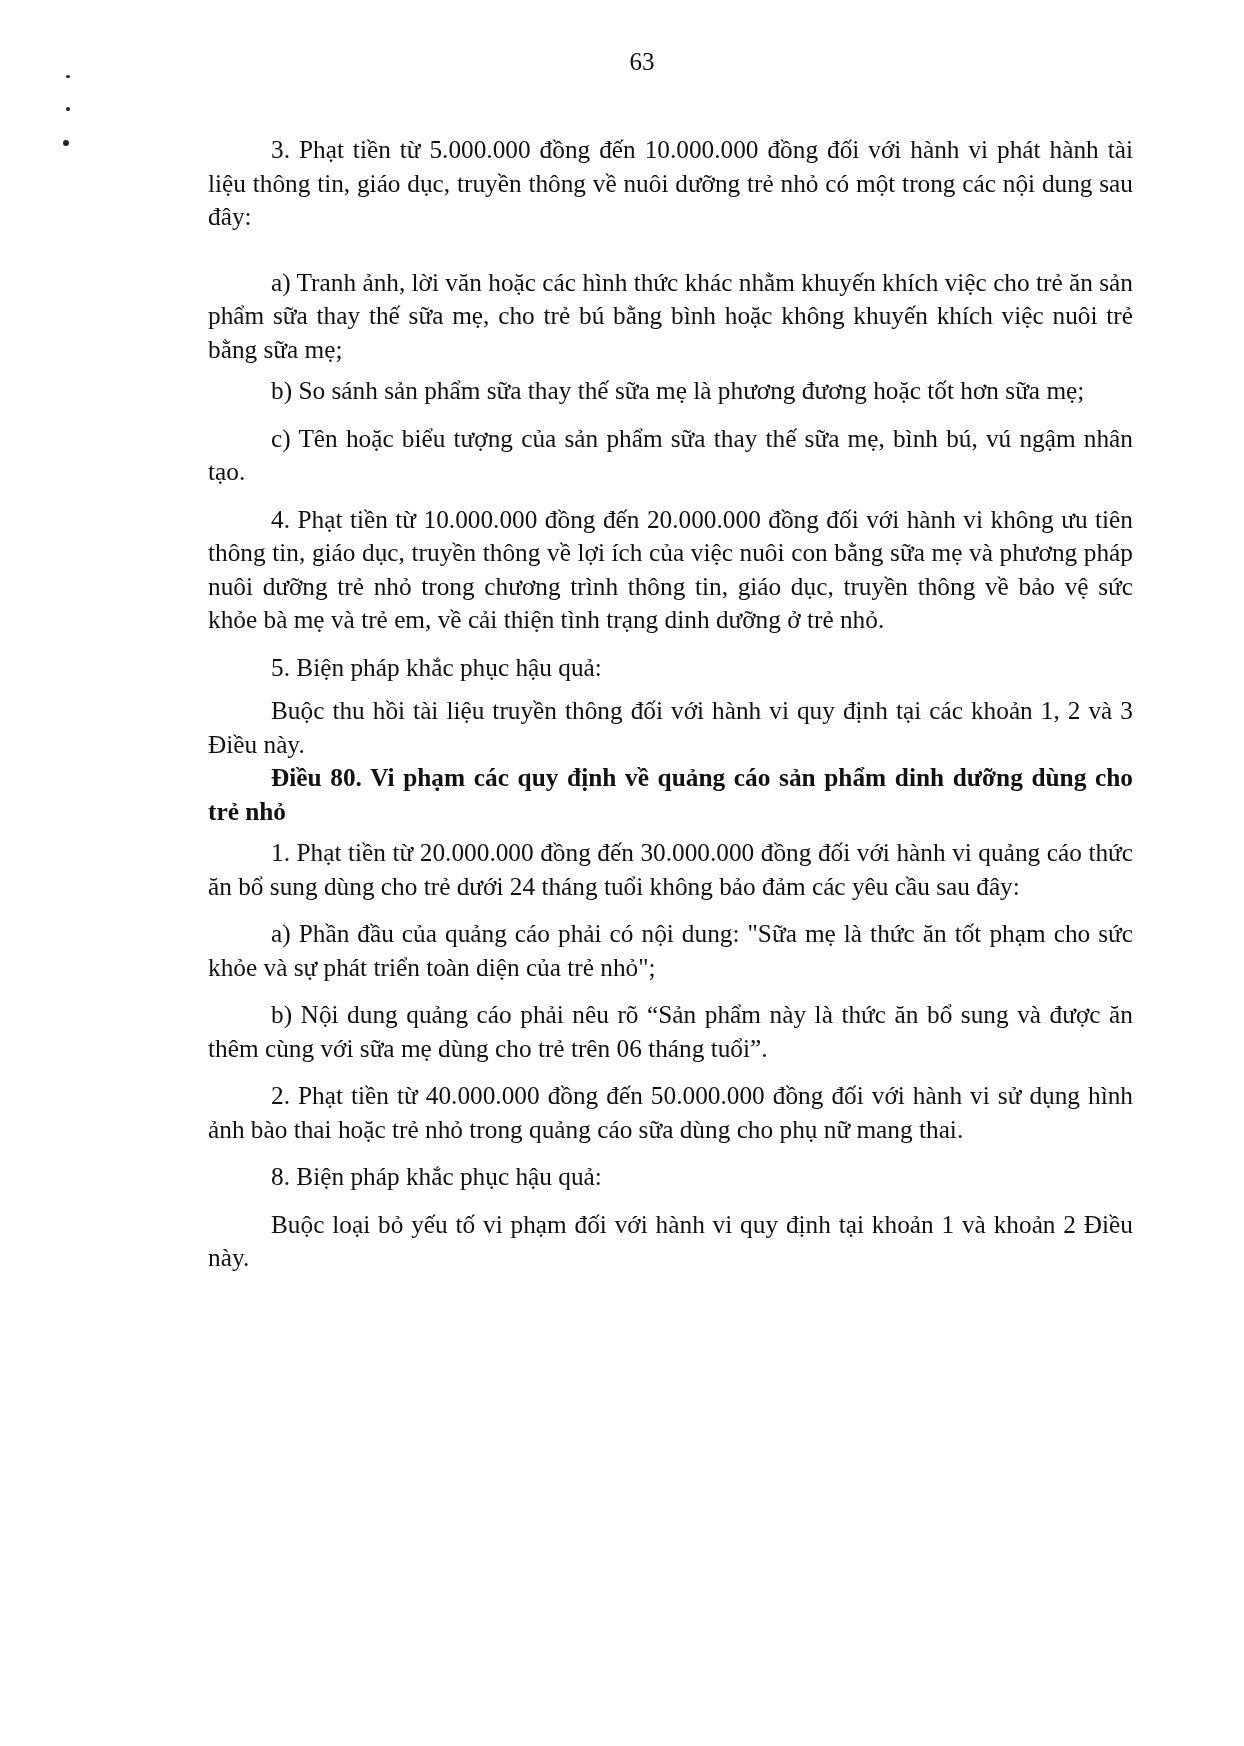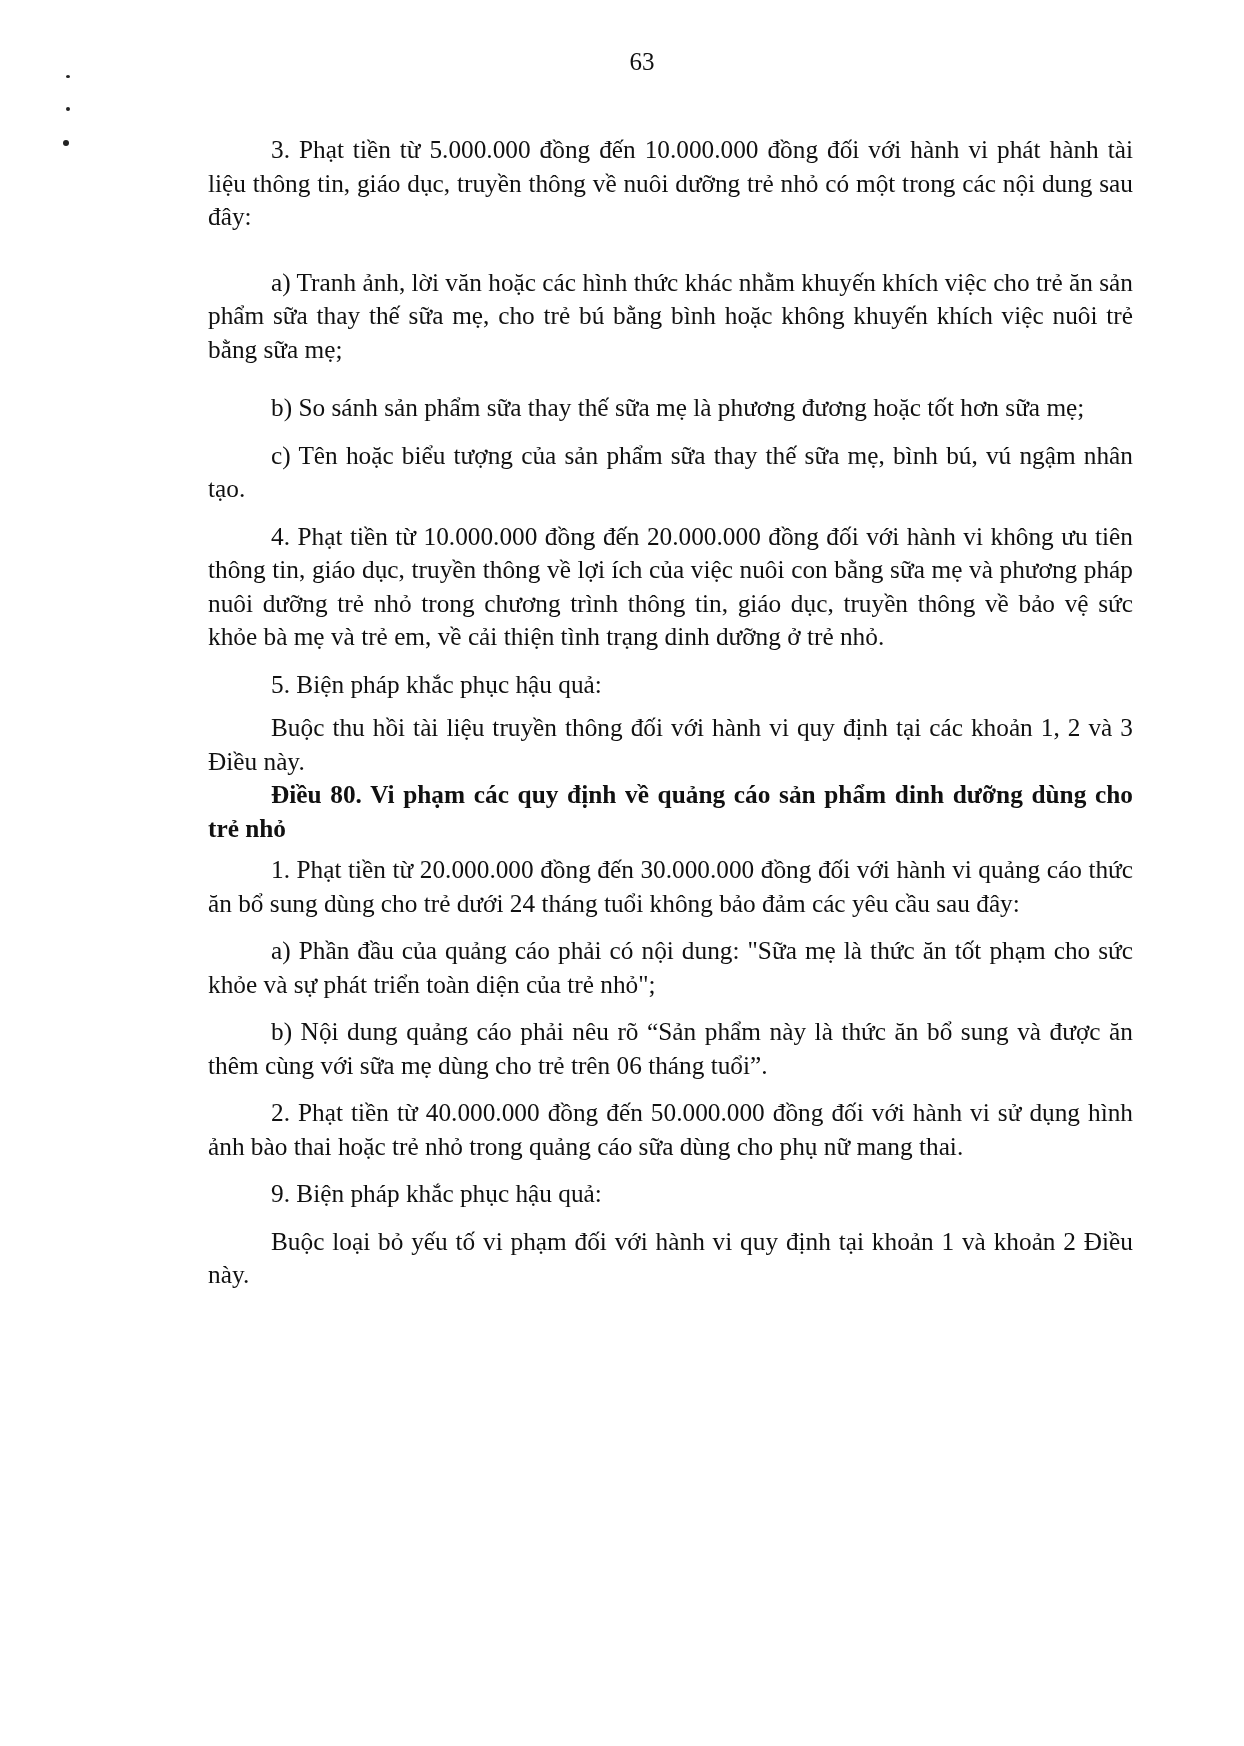--- a/index.html
+++ b/index.html
@@ -16,26 +16,26 @@
 <body>
 
 <div class="mark" style="left:66px;top:75px;width:4px;height:3px;"></div>
 <div class="mark" style="left:66px;top:107px;width:4px;height:4px;"></div>
 <div class="mark" style="left:63px;top:140px;width:6px;height:6px;"></div>
 
 <div class="page-number">63</div>
 
 <div class="content">
   <p class="para" style="margin-bottom:32px">3. Phạt tiền từ 5.000.000 đồng đến 10.000.000 đồng đối với hành vi phát hành tài liệu thông tin, giáo dục, truyền thông về nuôi dưỡng trẻ nhỏ có một trong các nội dung sau đây:</p>
-  <p class="para" style="margin-bottom:25px">a) Tranh ảnh, lời văn hoặc các hình thức khác nhằm khuyến khích việc cho trẻ ăn sản phẩm sữa thay thế sữa mẹ, cho trẻ bú bằng bình hoặc không khuyến khích việc nuôi trẻ bằng sữa mẹ;</p>
+  <p class="para" style="margin-bottom:8px">a) Tranh ảnh, lời văn hoặc các hình thức khác nhằm khuyến khích việc cho trẻ ăn sản phẩm sữa thay thế sữa mẹ, cho trẻ bú bằng bình hoặc không khuyến khích việc nuôi trẻ bằng sữa mẹ;</p>
   <p class="para" style="margin-bottom:14px">b) So sánh sản phẩm sữa thay thế sữa mẹ là phương đương hoặc tốt hơn sữa mẹ;</p>
   <p class="para" style="margin-bottom:14px">c) Tên hoặc biểu tượng của sản phẩm sữa thay thế sữa mẹ, bình bú, vú ngậm nhân tạo.</p>
   <p class="para" style="margin-bottom:14px">4. Phạt tiền từ 10.000.000 đồng đến 20.000.000 đồng đối với hành vi không ưu tiên thông tin, giáo dục, truyền thông về lợi ích của việc nuôi con bằng sữa mẹ và phương pháp nuôi dưỡng trẻ nhỏ trong chương trình thông tin, giáo dục, truyền thông về bảo vệ sức khỏe bà mẹ và trẻ em, về cải thiện tình trạng dinh dưỡng ở trẻ nhỏ.</p>
   <p class="para" style="margin-bottom:10px">5. Biện pháp khắc phục hậu quả:</p>
   <p class="para" style="margin-bottom:0">Buộc thu hồi tài liệu truyền thông đối với hành vi quy định tại các khoản 1, 2 và 3 Điều này.</p>
   <p class="para heading">Điều 80. Vi phạm các quy định về quảng cáo sản phẩm dinh dưỡng dùng cho trẻ nhỏ</p>
   <p class="para" style="margin-bottom:14px">1. Phạt tiền từ 20.000.000 đồng đến 30.000.000 đồng đối với hành vi quảng cáo thức ăn bổ sung dùng cho trẻ dưới 24 tháng tuổi không bảo đảm các yêu cầu sau đây:</p>
   <p class="para" style="margin-bottom:14px">a) Phần đầu của quảng cáo phải có nội dung: "Sữa mẹ là thức ăn tốt phạm cho sức khỏe và sự phát triển toàn diện của trẻ nhỏ";</p>
   <p class="para" style="margin-bottom:14px">b) Nội dung quảng cáo phải nêu rõ “Sản phẩm này là thức ăn bổ sung và được ăn thêm cùng với sữa mẹ dùng cho trẻ trên 06 tháng tuổi”.</p>
   <p class="para" style="margin-bottom:14px">2. Phạt tiền từ 40.000.000 đồng đến 50.000.000 đồng đối với hành vi sử dụng hình ảnh bào thai hoặc trẻ nhỏ trong quảng cáo sữa dùng cho phụ nữ mang thai.</p>
-  <p class="para" style="margin-bottom:14px">9. Biện pháp khắc phục hậu quả:</p>
+  <p class="para" style="margin-bottom:14px">8. Biện pháp khắc phục hậu quả:</p>
   <p class="para" style="margin-bottom:14px">Buộc loại bỏ yếu tố vi phạm đối với hành vi quy định tại khoản 1 và khoản 2 Điều này.</p>
 </div>
 
 </body></html>

